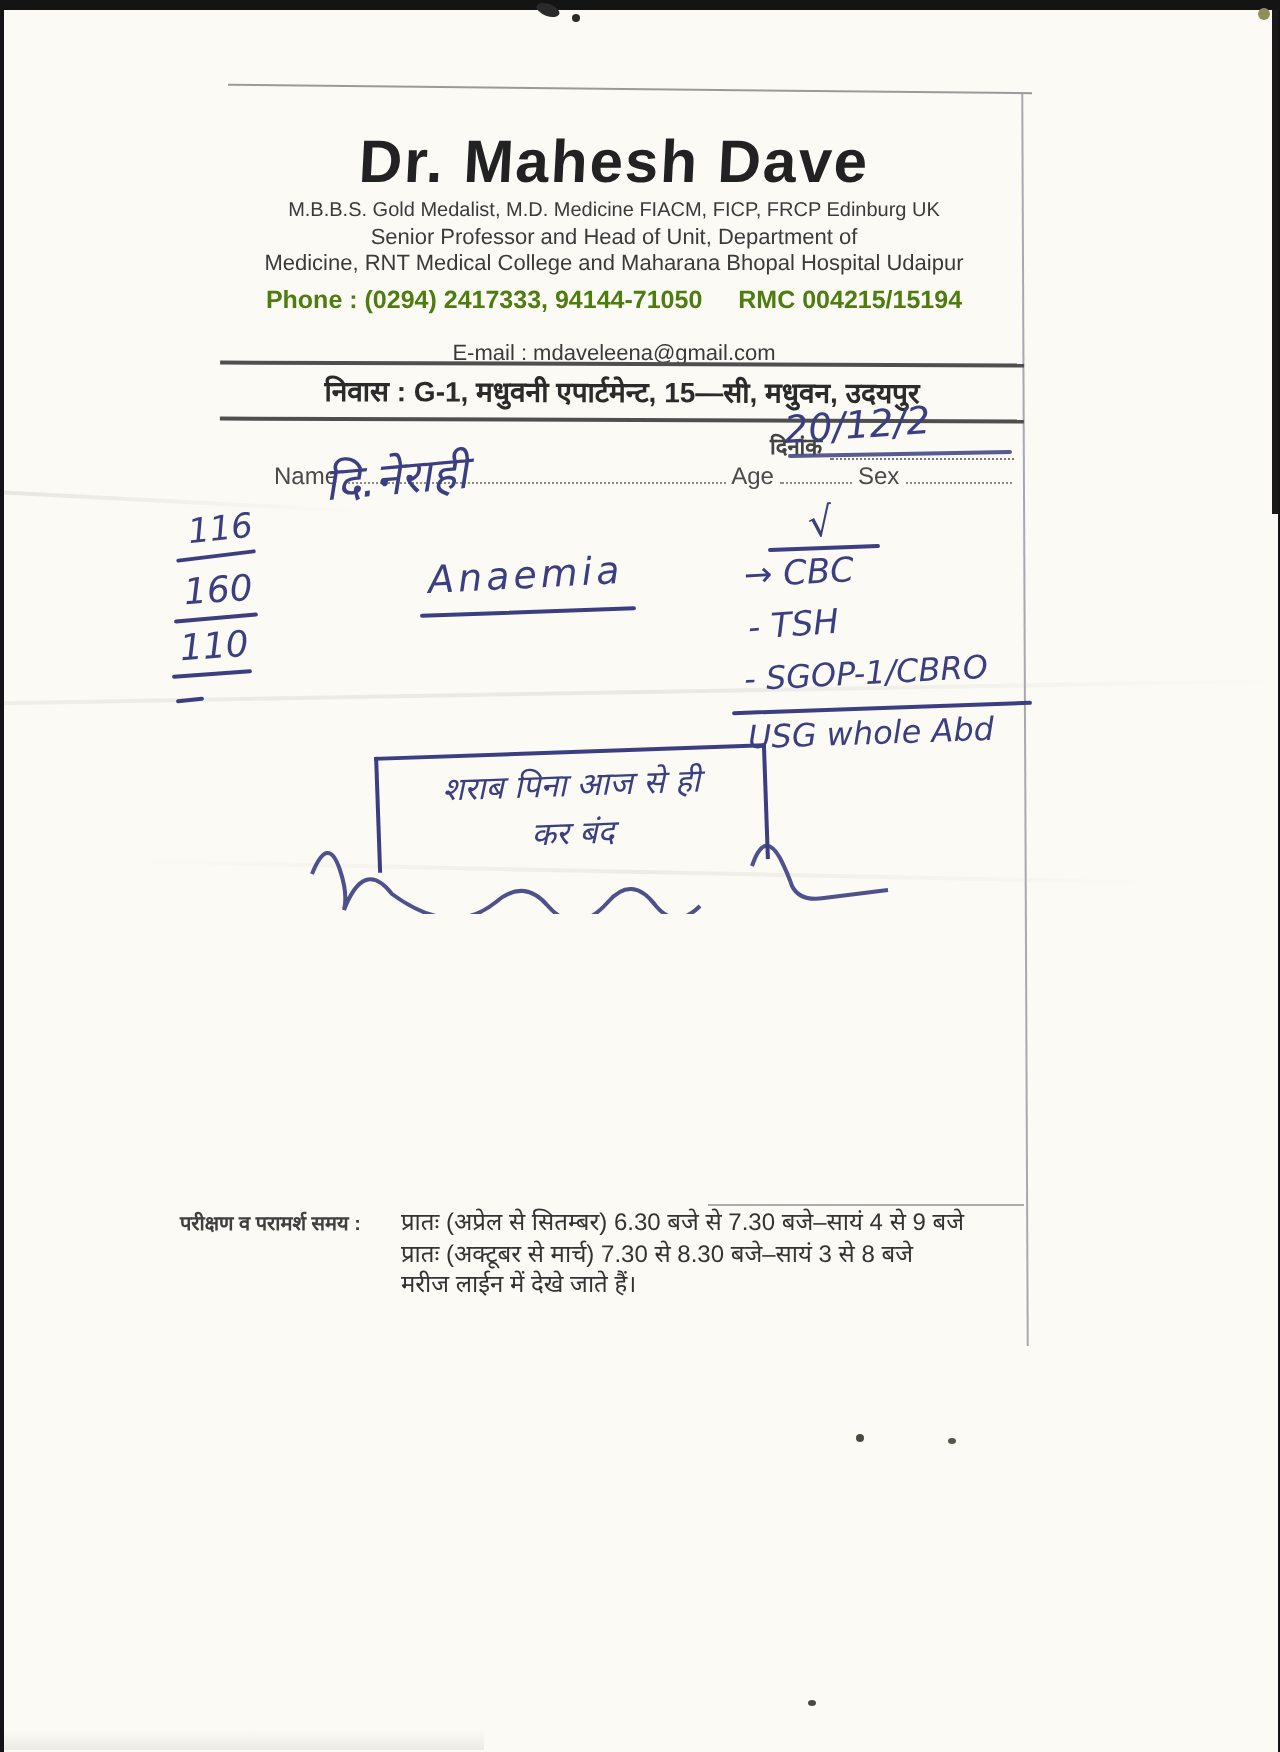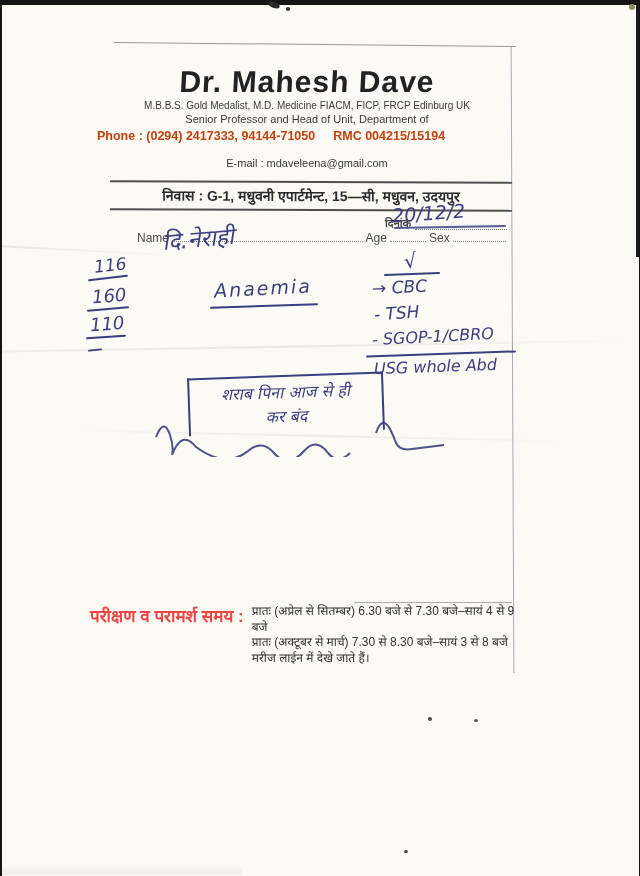--- a/index.html
+++ b/index.html
@@ -16,21 +16,21 @@
   .edge-strip-right{position:absolute;right:0;top:0;width:3px;height:252px;background:#1a1a1a;}
   .speck{position:absolute;background:#2a2a2a;border-radius:50%;}
   .crease{position:absolute;pointer-events:none;}
   
   .box-topline{position:absolute;left:112px;top:39px;width:402px;height:1px;background:#9a9a9a;transform:rotate(0.6deg);}
   .box-rightline{position:absolute;left:510px;top:42px;width:1px;height:626px;background:#a8a8b2;transform:rotate(-0.25deg);}
   .lh{position:absolute;left:95px;top:60px;width:420px;text-align:center;color:#2e2e2e;}
   .doc-name{font-size:30px;font-weight:bold;letter-spacing:1px;color:#222;transform:skewX(-3deg);}
   .lh-small{font-size:10px;line-height:13.5px;color:#3a3a3a;margin-top:0;}
   .lh-line{font-size:11px;line-height:13.5px;color:#3a3a3a;}
-  .phone-row{display:flex;justify-content:flex-start;gap:18px;font-size:12.5px;font-weight:bold;color:#c2410c;margin-top:3px;}
+  .phone-row{display:flex;justify-content:center;gap:18px;font-size:12.5px;font-weight:bold;color:#4d7c0f;margin-top:3px;}
   .email{font-size:11px;color:#3a3a3a;margin-top:14px;}
   .residence{
     position:absolute;left:108px;top:176px;width:402px;
     border-top:2px solid #4f4f4f;border-bottom:2px solid #4f4f4f;
     text-align:center;font-size:14px;font-weight:bold;color:#2b2b2b;
     padding:3px 0 4px 0;transform:rotate(0.2deg);
   }
   .date-block{position:absolute;left:383px;top:210px;width:122px;display:flex;align-items:flex-end;font-size:11px;font-weight:bold;color:#444;}
   .date-leader{flex:1;border-bottom:1.5px dotted #777;margin-left:4px;height:12px;}
   .patient-row{position:absolute;left:135px;top:226px;width:372px;display:flex;align-items:center;font-size:12px;color:#4a4a4a;}
@@ -41,21 +41,21 @@
   .hw-underline{position:absolute;height:2px;background:#3b3e80;border-radius:2px;}
   .advice-box{
     position:absolute;left:186px;top:370px;width:192px;height:56px;
     border-top:2px solid #3b3e80;border-left:2px solid #3b3e80;border-right:2px solid #3b3e80;
     transform:rotate(-2deg);text-align:center;
   }
   .advice-l1{font-size:16px;margin-top:4px;}
   .advice-l2{font-size:16px;margin-top:2px;}
   
   .footer{position:absolute;left:88px;top:599px;width:432px;display:flex;color:#333;}
-  .footer-label{font-size:17px;font-weight:bold;white-space:nowrap;margin-right:8px;color:#ef4444;}
+  .footer-label{font-size:10px;font-weight:bold;white-space:nowrap;margin-right:20px;color:#404040;}
   .footer-lines{font-size:12px;line-height:15.5px;}
   .footer-topline{position:absolute;left:352px;top:597px;width:158px;height:1px;background:#8a8a8a;opacity:.7;}
 </style>
 </head>
 <body>
 
 <div class="paper">
 
   <div class="edge-strip-right"></div>
   <div class="speck" style="left:266px;top:-3px;width:12px;height:6px;transform:rotate(20deg);"></div>
@@ -70,20 +70,21 @@
   <div class="crease" style="left:60px;top:430px;width:520px;height:2px;background:linear-gradient(90deg,transparent,#0000000f,transparent);transform:rotate(1.2deg);"></div>
   <div class="crease" style="left:0;top:860px;width:240px;height:10px;background:linear-gradient(180deg,transparent,#00000010);"></div>
 
   <div class="box-topline"></div>
   <div class="box-rightline"></div>
 
   <div class="lh">
     <div class="doc-name">Dr. Mahesh Dave</div>
     <div class="lh-small">M.B.B.S. Gold Medalist, M.D. Medicine FIACM, FICP, FRCP Edinburg UK</div>
     <div class="lh-line">Senior Professor and Head of Unit, Department of</div>
+    <div class="lh-line">Medicine, RNT Medical College and Maharana Bhopal Hospital Udaipur</div>
     <div class="phone-row">
       <span>Phone : (0294) 2417333, 94144-71050</span>
       <span>RMC 004215/15194</span>
     </div>
     <div class="email">E-mail : mdaveleena@gmail.com</div>
   </div>
 
   <div class="residence">निवास : G-1, मधुवनी एपार्टमेन्ट, 15—सी, मधुवन, उदयपुर</div>
 
   <div class="date-block">

